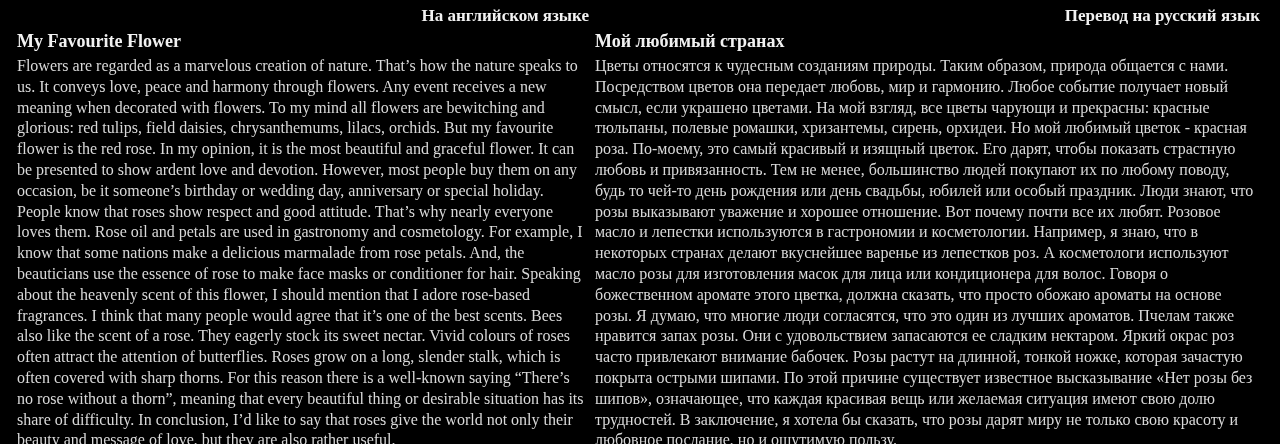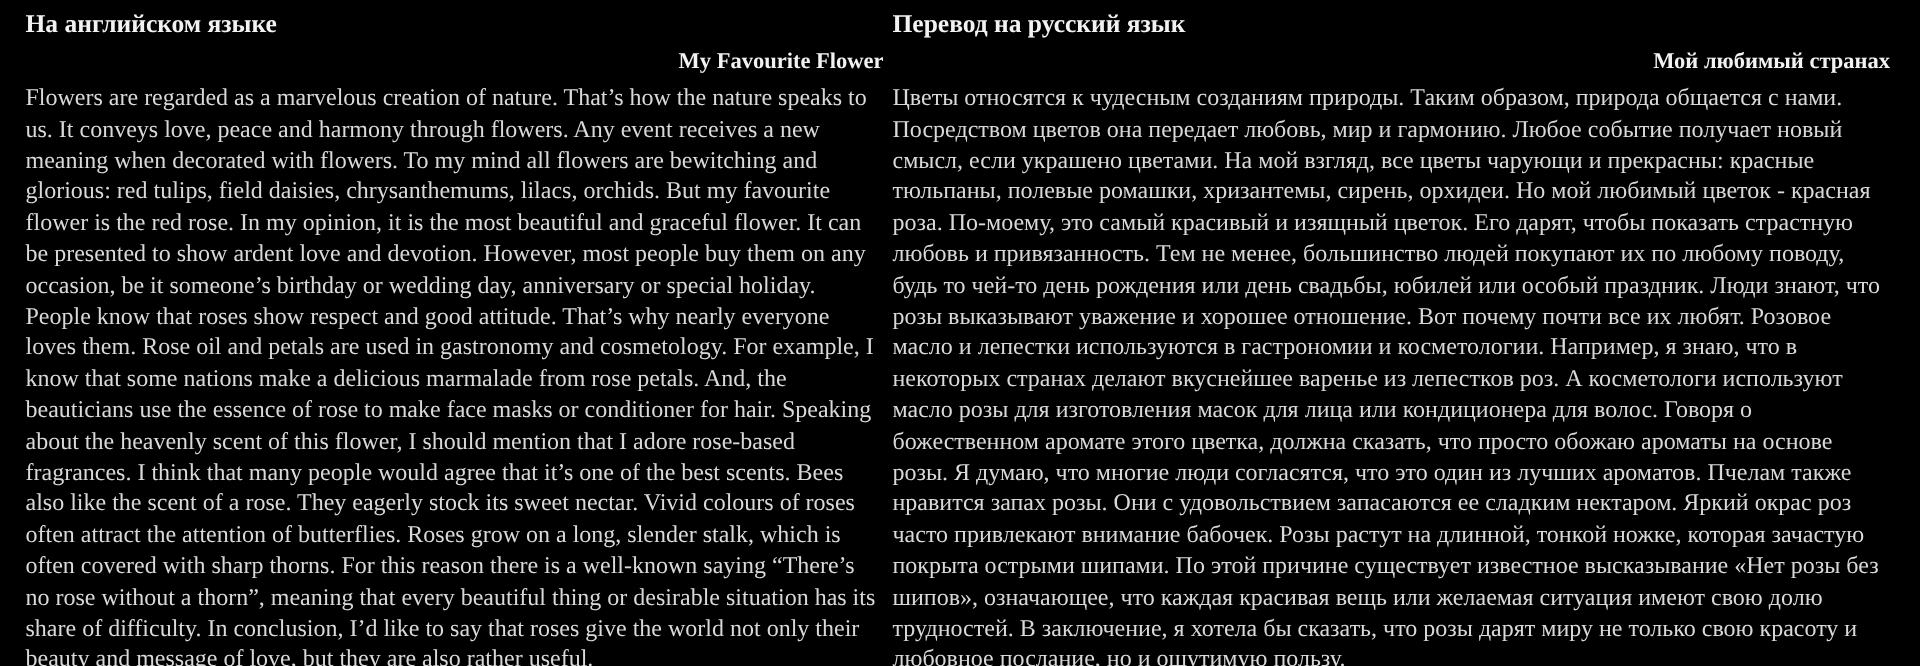--- a/index.html
+++ b/index.html
@@ -27,30 +27,30 @@
   }
   .col-ru {
     flex: 1;
     padding-right: 20px;
   }
   .col-header {
     color: #f2f2f2;
     font-weight: bold;
     font-size: 17px;
     line-height: 22px;
-    text-align: left;
+    text-align: right;
     margin: 5px 0 0 0;
   }
   .col-title {
     color: #f2f2f2;
     font-weight: bold;
-    font-size: 15px;
+    font-size: 18px;
     line-height: 23px;
     margin: 3px 0 0 0;
-    text-align: right;
+    text-align: left;
   }
   .col-body {
     color: #d9d9d9;
     font-size: 16px;
     line-height: 20.8px;
     margin-top: 3px;
     text-align: left;
   }
 </style>
 </head>

